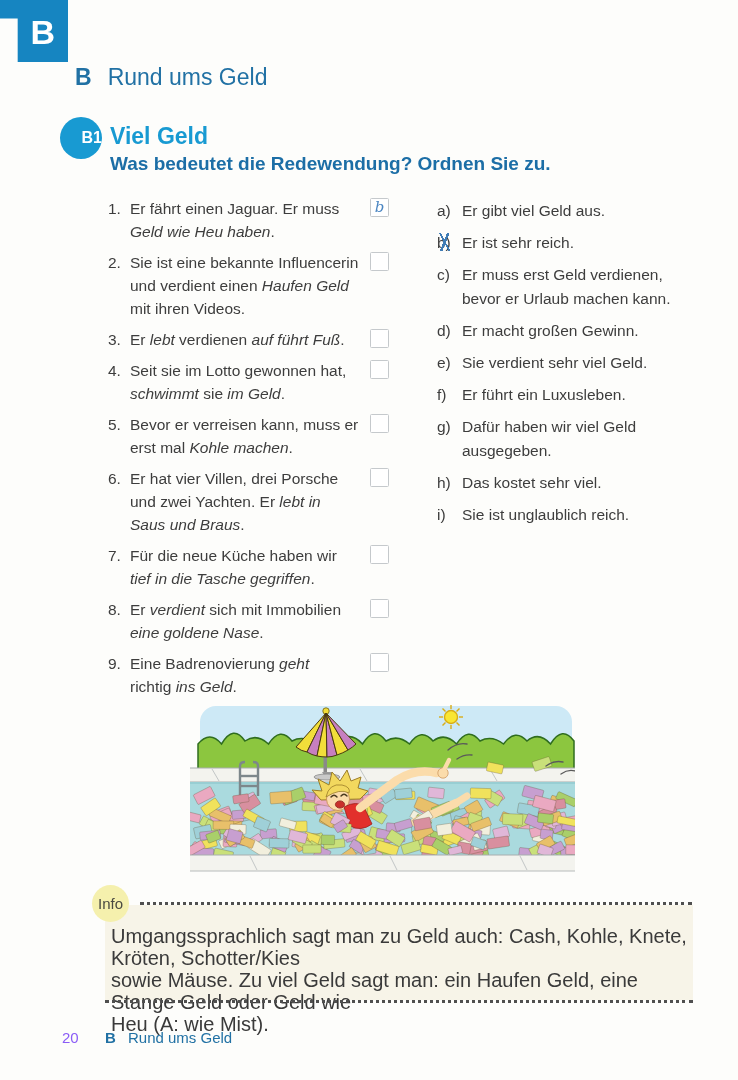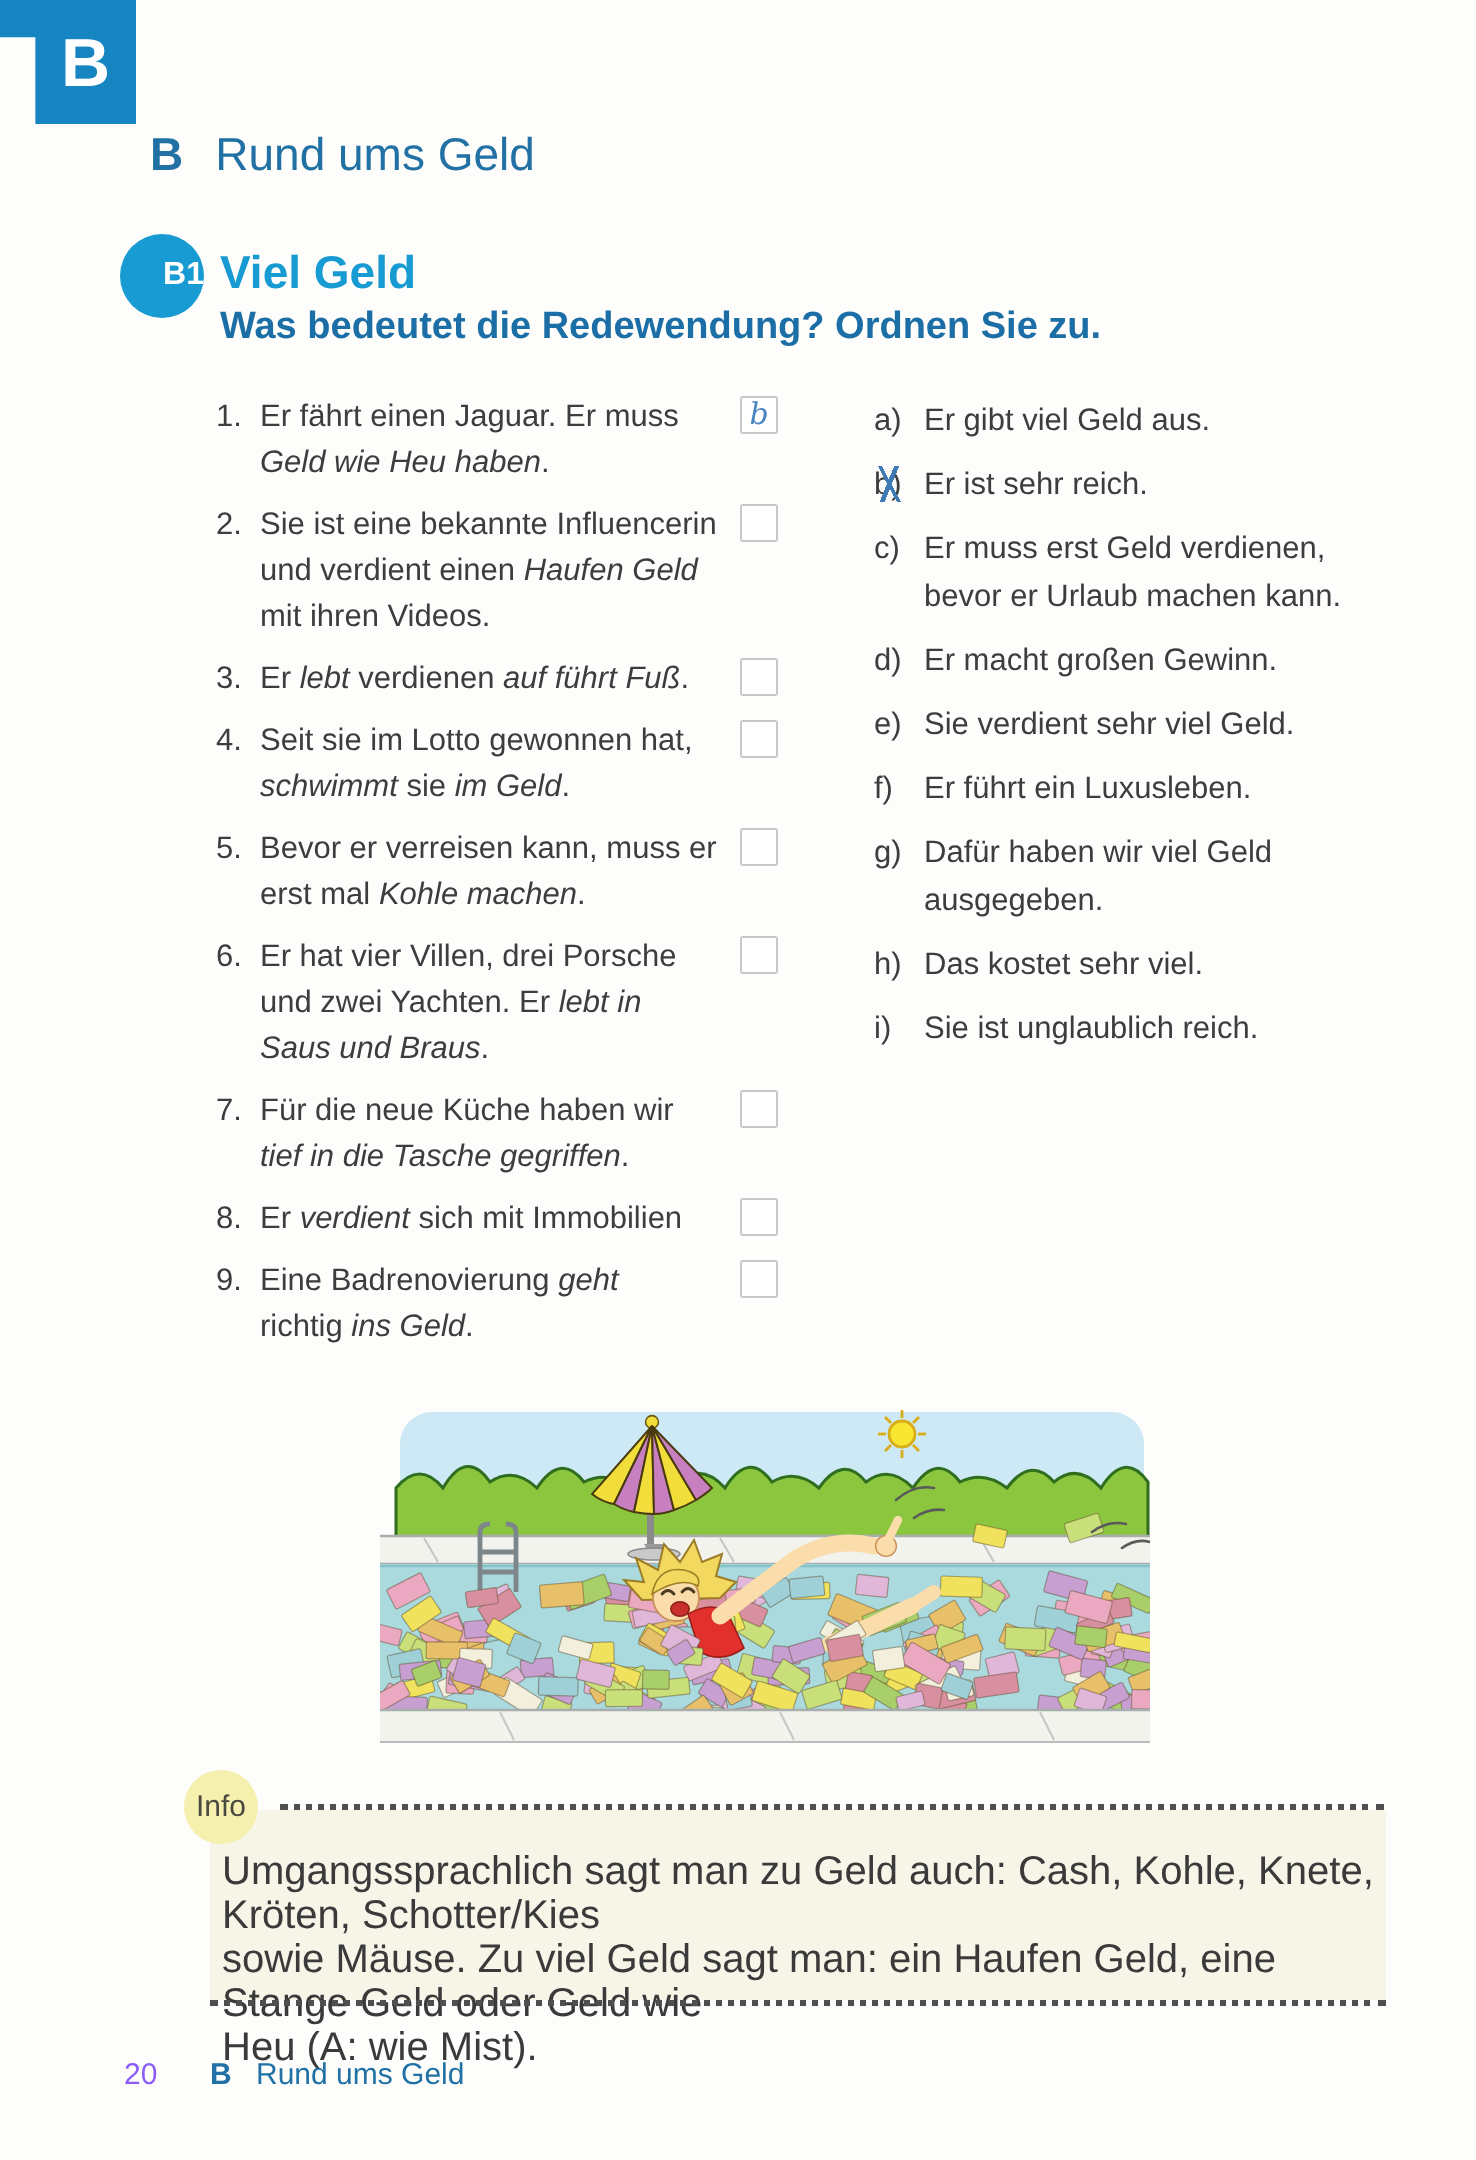--- a/index.html
+++ b/index.html
@@ -155,20 +155,21 @@
       </div>
       <div class="q-item">
         <span class="q-num">7.</span>
         <div class="q-line"><span>Für die neue Küche haben wir</span></div>
         <div class="q-line"><span class="it">tief in die Tasche gegriffen</span><span>.</span></div>
         <div class="answer-box"></div>
       </div>
       <div class="q-item">
         <span class="q-num">8.</span>
         <div class="q-line"><span>Er </span><span class="it">verdient</span><span> sich mit Immobilien</span></div>
+        <div class="q-line"><span class="it">eine goldene Nase</span><span>.</span></div>
         <div class="answer-box"></div>
       </div>
       <div class="q-item">
         <span class="q-num">9.</span>
         <div class="q-line"><span>Eine Badrenovierung </span><span class="it">geht</span></div>
         <div class="q-line"><span>richtig </span><span class="it">ins Geld</span><span>.</span></div>
         <div class="answer-box"></div>
       </div>
     </div>
   <div id="right-col" class="right-col">

